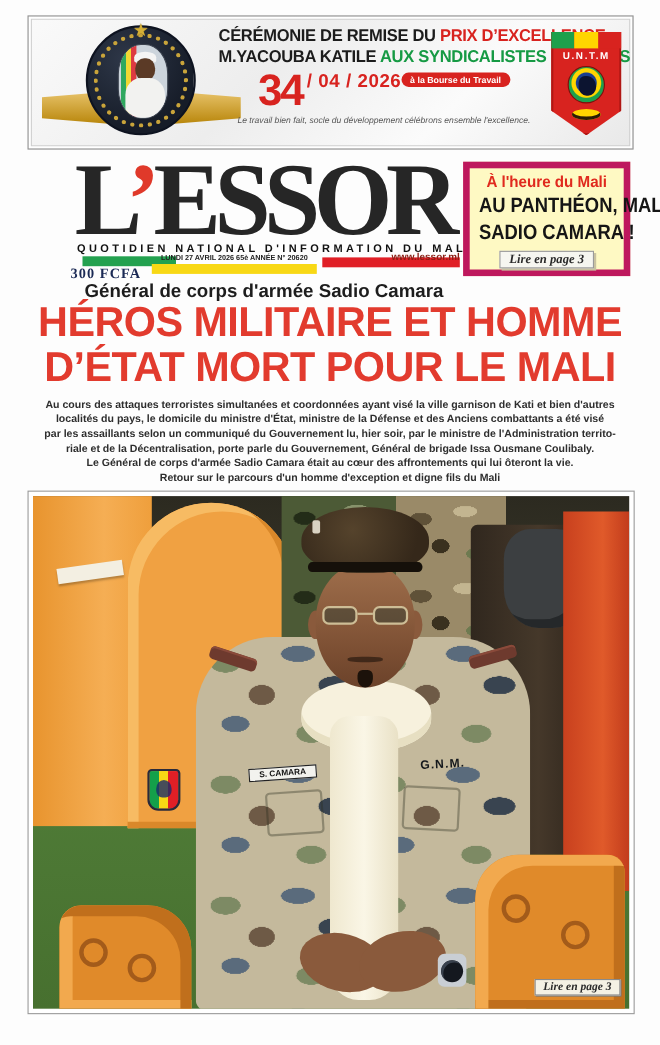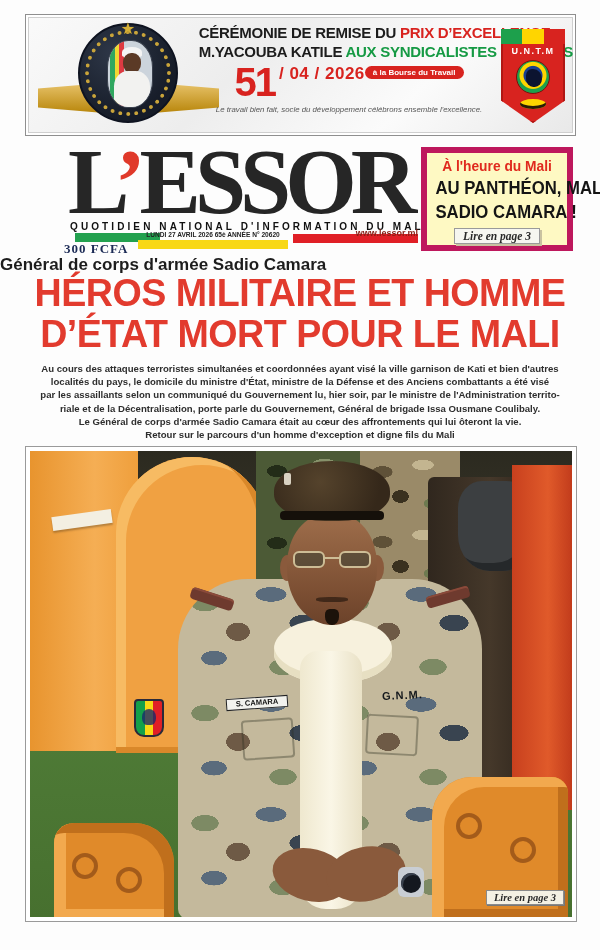--- a/index.html
+++ b/index.html
@@ -69,21 +69,21 @@
 
   
   .side-box { position:absolute; left:421px; top:147px; width:152px; height:104px;
     background:#fef9c3; border:6px solid #be185d; text-align:center; padding-top:5px; }
   .side-kicker { color:#e02a1e; font-size:14.5px; font-weight:800; transform:scaleX(0.95); }
   .side-title { margin-top:3px; color:#151515; font-size:19px; line-height:21px; font-weight:800; transform:scaleX(0.88); white-space:nowrap; }
   .side-link { display:inline-block; margin-top:6px; font-family:"Liberation Serif", serif; font-style:italic; font-size:11.5px; font-weight:700;
     color:#2a2a2a; background:#f6f6f0; border:1px solid #9a9a9a; box-shadow:2px 2px 0 #c9c2a0; padding:1px 8px; cursor:pointer; }
 
   
-  .kicker { position:absolute; left:0; top:255px; width:480px; font-size:17px; font-weight:800; color:#1d1d1d; }
+  .kicker { position:absolute; left:0; top:255px; width:480px; text-align:center; font-size:17px; font-weight:800; color:#1d1d1d; }
   .headline { position:absolute; left:0; top:273px; width:600px; text-align:center; color:#e23b2e;
     font-size:38px; line-height:41px; font-weight:800; letter-spacing:-0.5px; }
   .headline div { transform:scaleX(0.99); white-space:nowrap; }
   .lead { position:absolute; left:0; top:362px; width:600px; text-align:center; color:#2e2e2e;
     font-size:9.6px; line-height:13.2px; font-weight:700; }
   .lead div { white-space:nowrap; }
 
   
   .photo-frame { position:absolute; left:25px; top:446px; width:552px; height:476px;
     background:#fff; border:1px solid #9a9a9a; padding:4px; }
@@ -188,21 +188,21 @@
           <div class="mini-cap"></div>
           <div class="mini-face"></div>
           <div class="mini-body"></div>
         </div>
       </div>
     </div>
     <div class="banner-center">
       <div class="banner-h"><span>CÉRÉMONIE DE REMISE DU </span><span class="red">PRIX D’EXCELLENCE</span></div>
       <div class="banner-h"><span>M.YACOUBA KATILE </span><span class="green">AUX SYNDICALISTES MODÈLES</span></div>
       <div class="banner-date">
-        <span class="day">51</span>
+        <span class="day">34</span>
         <span class="col">
           <span class="rest">/ 04 / 2026</span>
           <span class="venue">à la Bourse du Travail</span>
         </span>
       </div>
       <div class="banner-tagline">Le travail bien fait, socle du développement célébrons ensemble l'excellence.</div>
     </div>
     <div class="untm">
       <div class="untm-stripes">
           <div class="g"></div>

